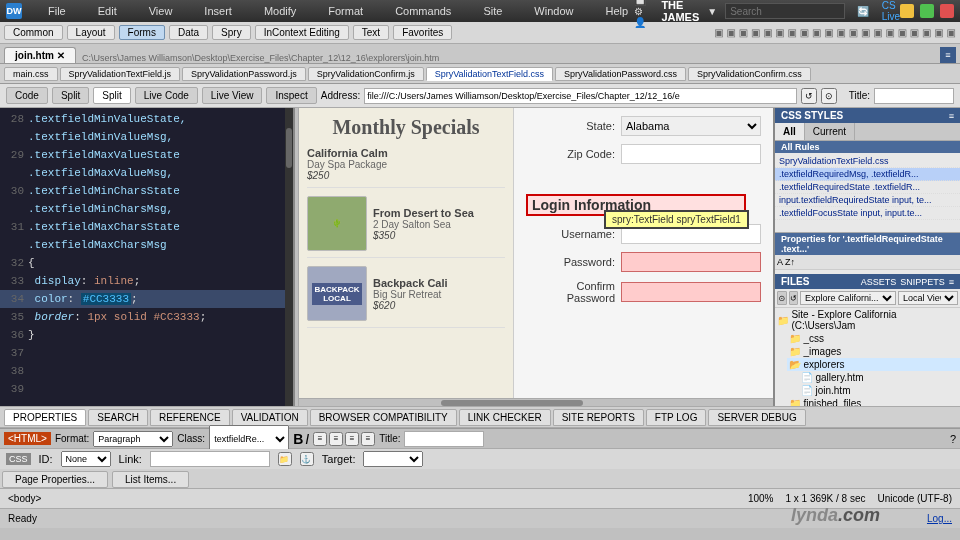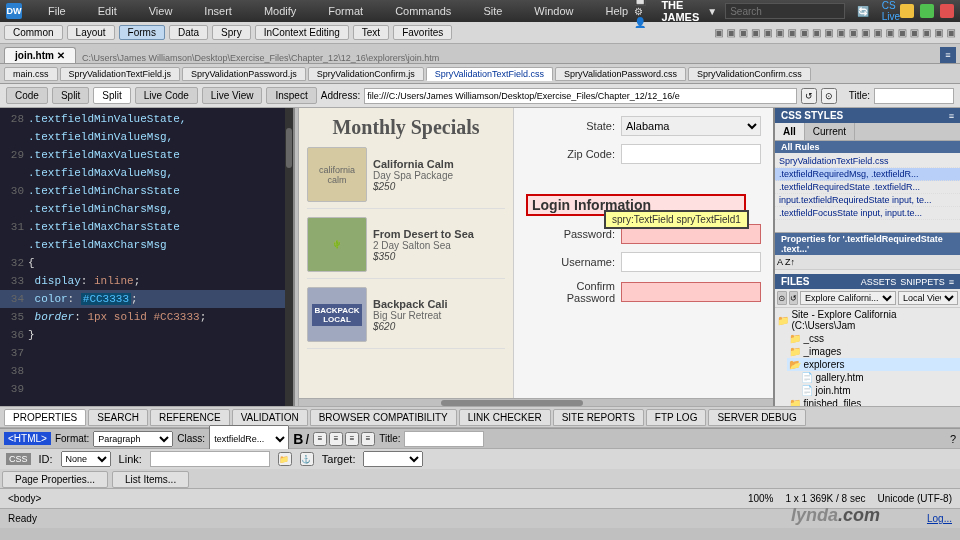--- a/index.html
+++ b/index.html
@@ -431,23 +431,20 @@
 
   <div id="design-panel">
 
     <div style="position:absolute; left:0; top:0; width:4px; height:100%; background:#c0c0c0; border-right:1px solid #aaa;"></div>
     <div class="design-content" style="margin-left:4px;">
 
       <div class="monthly-specials">
         <div class="ms-title">Monthly Specials</div>
 
         <div class="special-item">
-          <div class="special-img california-calm-img">
-            <div style="text-align:center; font-size:9px; color:#666; padding:2px;">california<br>calm</div>
-          </div>
           <div class="special-text">
             <div class="special-name">California Calm</div>
             <div class="special-desc">Day Spa Package</div>
             <div class="special-price">$250</div>
           </div>
         </div>
 
         <div class="special-item">
           <div class="special-img desert-sea-img">
             <div style="display:flex; align-items:center; justify-content:center; height:100%; color:#5a7a3a;">🌵</div>
@@ -487,27 +484,27 @@
 
         <div class="spry-tooltip">
           <span>spry:TextField spryTextField1</span>
         </div>
 
         <div class="login-heading-container" style="margin-top: 30px; margin-bottom:8px;">
           <input type="text" class="login-heading-input" value="Login Information" style="">
         </div>
 
         <div class="login-field-row">
+          <div class="login-label">Username:</div>
+          <input type="text" class="login-input" value="" style="">
+        </div>
+
+        <div class="login-field-row">
           <div class="login-label">Password:</div>
           <input type="password" class="login-input pink" value="" style="">
-        </div>
-
-        <div class="login-field-row">
-          <div class="login-label">Username:</div>
-          <input type="text" class="login-input" value="" style="">
         </div>
 
         <div class="login-field-row">
           <div class="login-label">Confirm Password</div>
           <input type="password" class="login-input pink" value="" style="">
         </div>
       </div>
     </div>
 
     <div style="position:absolute; bottom:0; left:4px; right:0; height:8px; background:#c0c0c0; border-top:1px solid #aaa; display:flex; align-items:center;">
@@ -598,21 +595,21 @@
   <div class="bottom-tab">VALIDATION</div>
   <div class="bottom-tab">BROWSER COMPATIBILITY</div>
   <div class="bottom-tab">LINK CHECKER</div>
   <div class="bottom-tab">SITE REPORTS</div>
   <div class="bottom-tab">FTP LOG</div>
   <div class="bottom-tab">SERVER DEBUG</div>
 </div>
 
 <div id="bottom-area">
   <div class="properties-bar">
-    <span style="background:#1d4ed8; color:white; padding:1px 4px; font-size:10px;">&lt;HTML&gt;</span>
+    <span style="background:#c2410c; color:white; padding:1px 4px; font-size:10px;">&lt;HTML&gt;</span>
     <span>Format:</span>
     <select style="height:16px; font-size:9px; width:80px;"><option>Paragraph</option></select>
     <span>Class:</span>
     <select style="height:28px; font-size:9px; width:80px;"><option>textfieldRe...</option></select>
     <div style="display:flex; align-items:center; gap:2px; font-size:14px;">
       <span style="cursor:pointer; font-weight:bold;">B</span>
       <span style="cursor:pointer; font-style:italic;">I</span>
     </div>
     <div style="display:flex; gap:2px; font-size:10px;">
       <button style="width:14px; height:14px; padding:0; font-size:8px;">≡</button>

